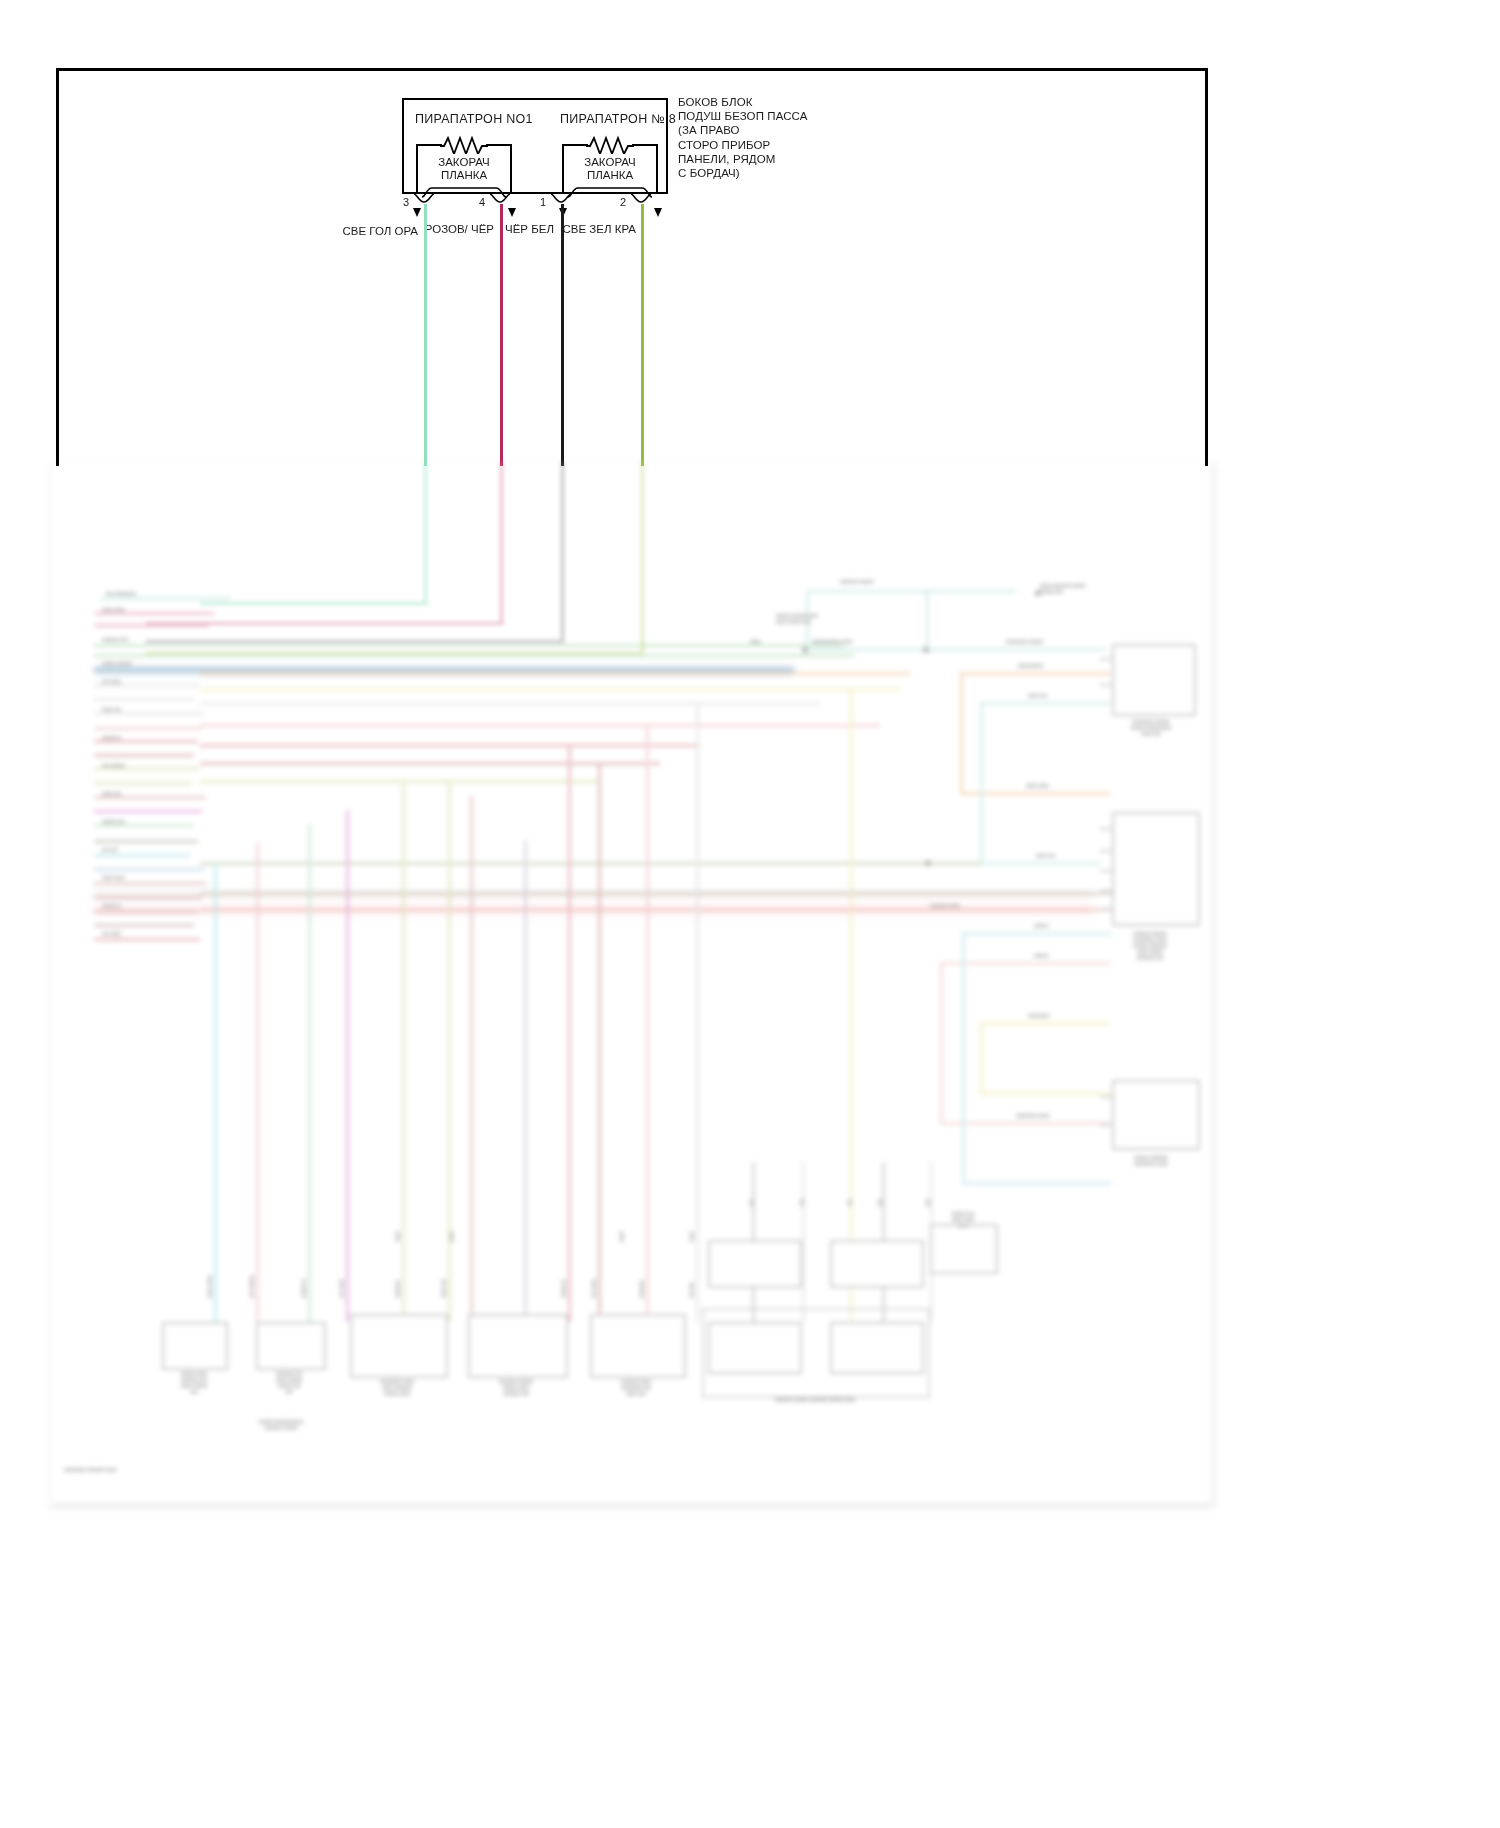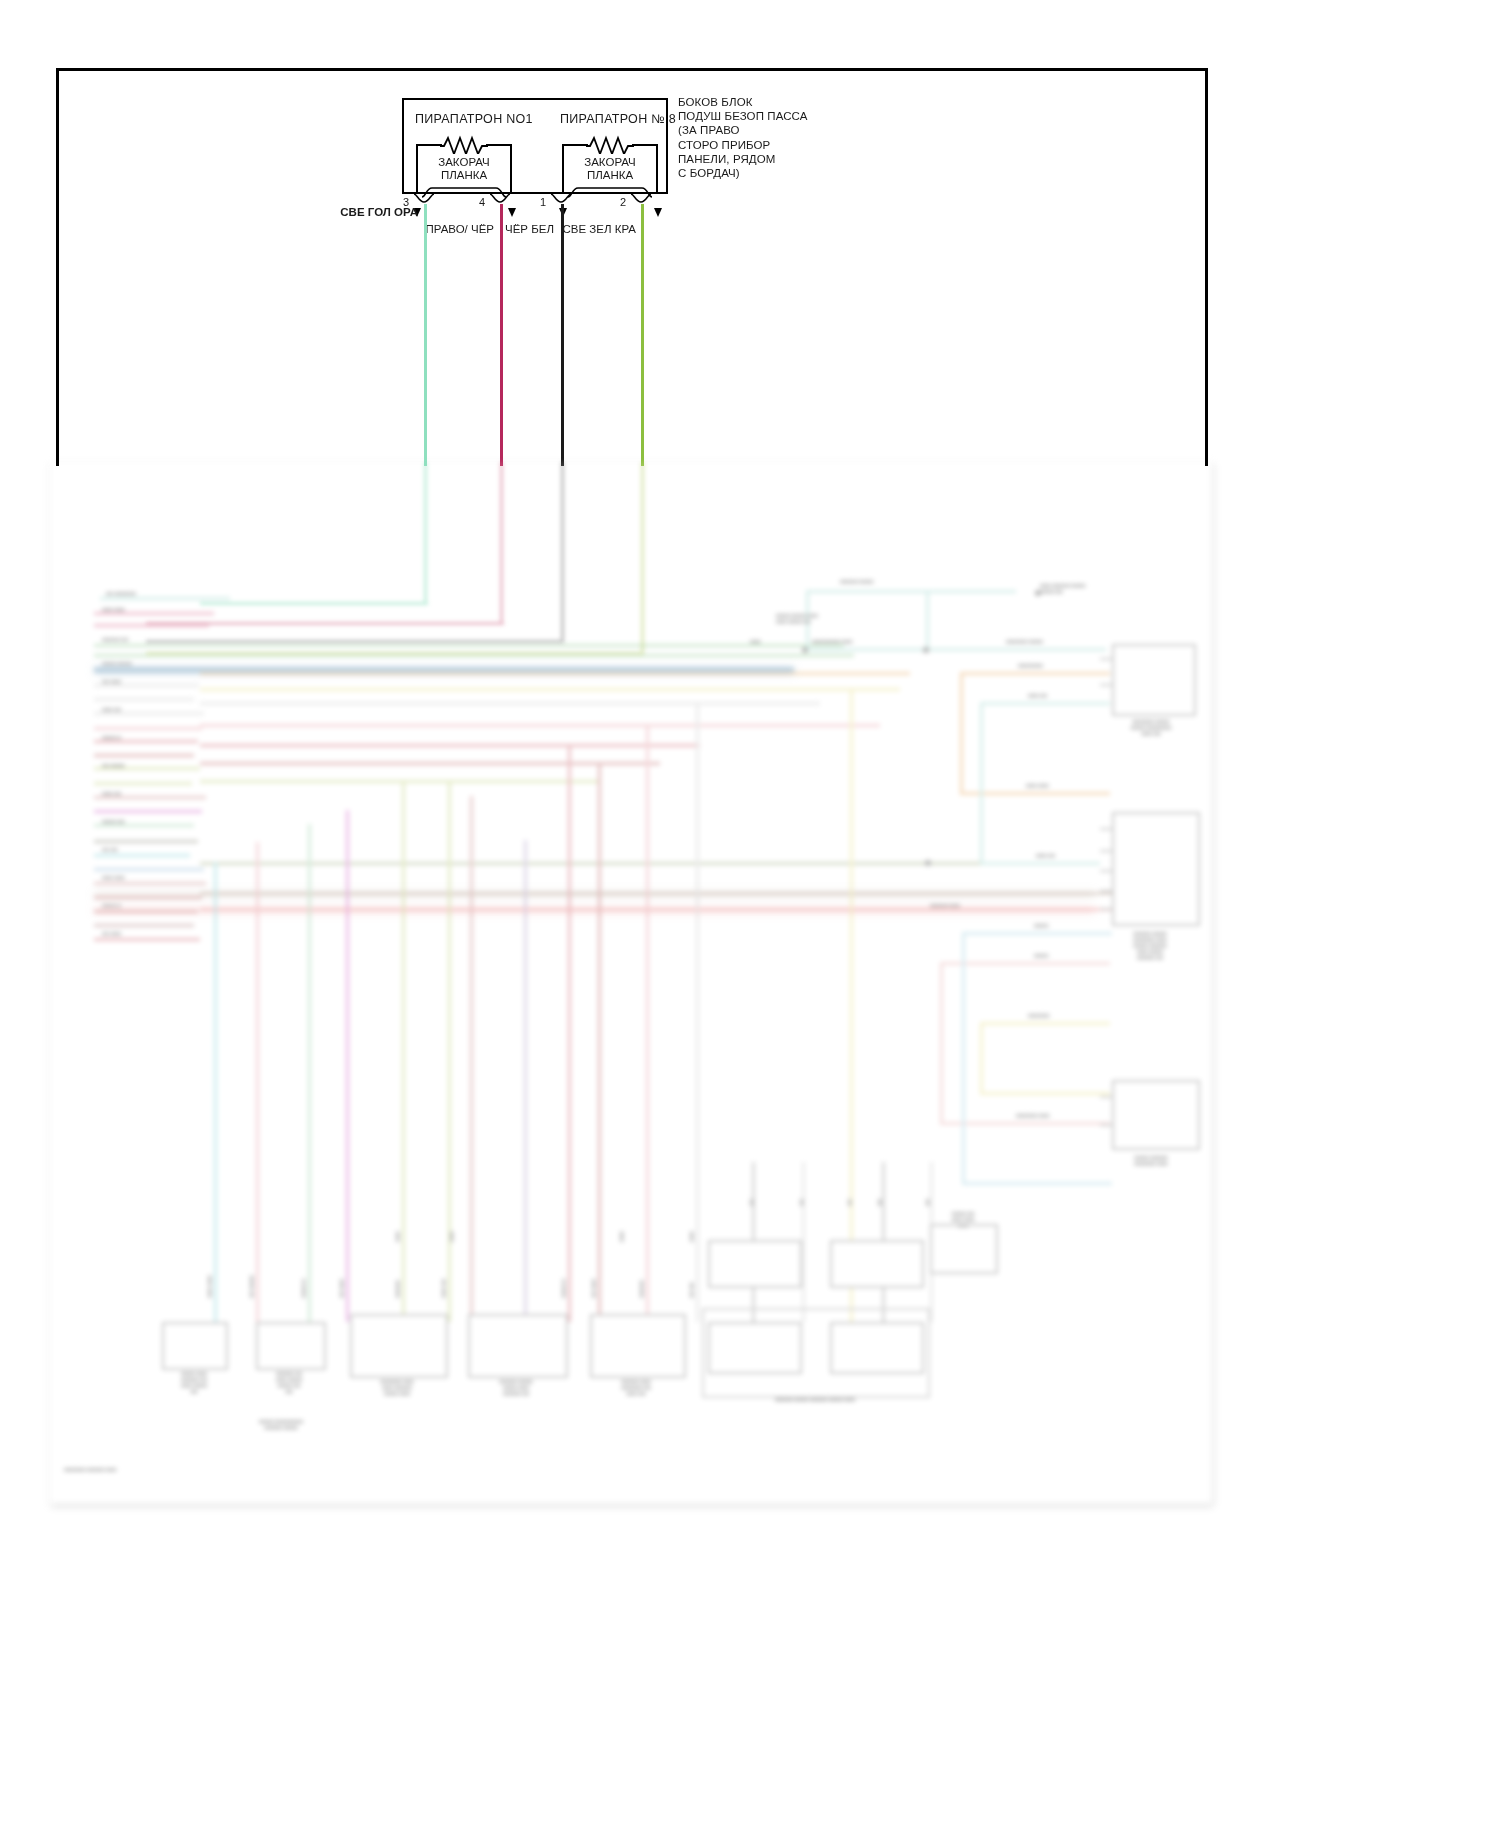--- a/index.html
+++ b/index.html
@@ -342,23 +342,23 @@
 </svg>
 <div class="pin-num" style="left:620px;top:196px;">2</div>
 
 <div id="desc-block">БОКОВ БЛОК
 ПОДУШ БЕЗОП ПАССА
 (ЗА ПРАВО
 СТОРО ПРИБОР
 ПАНЕЛИ, РЯДОМ
 С БОРДАЧ)</div>
 
-<div class="wire-label" style="left:330px;top:205px;width:88px;font-weight:bold;">СВЕ ГОЛ
+<div class="wire-label" style="left:330px;top:224px;width:88px;">СВЕ ГОЛ
 ОРА</div>
-<div class="wire-label" style="left:406px;top:222px;width:88px;">ПРАВО/
+<div class="wire-label" style="left:406px;top:222px;width:88px;">РОЗОВ/
 ЧЁР</div>
 <div class="wire-label" style="left:478px;top:222px;width:76px;">ЧЁР
 БЕЛ</div>
 <div class="wire-label" style="left:548px;top:222px;width:88px;">СВЕ ЗЕЛ
 КРА</div>
 
 <div class="wire" style="left:424px;top:204px;height:262px;background:#8fe0bf;"></div>
 <div class="wire" style="left:500px;top:204px;height:262px;background:#b5285c;"></div>
 <div class="wire" style="left:561px;top:204px;height:262px;background:#1a1a1a;"></div>
 <div class="wire" style="left:641px;top:204px;height:262px;background:#8cbf3f;"></div>

